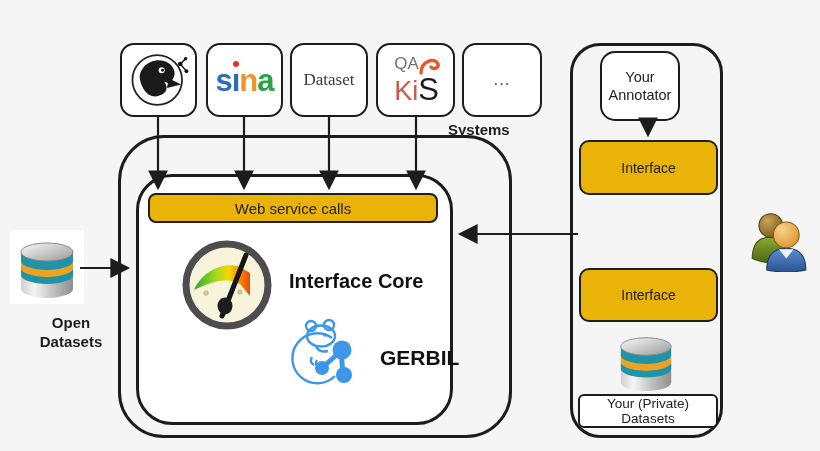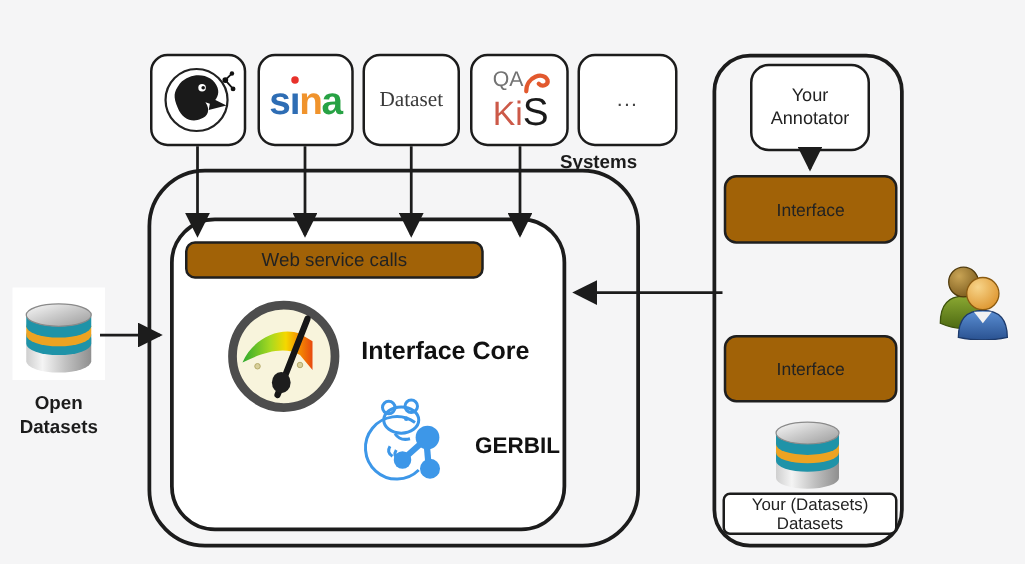--- a/index.html
+++ b/index.html
@@ -5,43 +5,43 @@
   html,body{margin:0;padding:0;background:#f5f5f6;}
   .canvas{position:relative;width:820px;height:451px;background:#f5f5f6;
           font-family:"Liberation Sans",sans-serif;overflow:hidden;color:#1c1c1c;}
 
   
   .abs{position:absolute;}
   .sysbox{position:absolute;top:43px;height:74px;background:#fff;border:2.5px solid #1c1c1c;
           border-radius:14px;display:flex;align-items:center;justify-content:center;box-sizing:border-box;}
   .round-outer{position:absolute;border:3px solid #1c1c1c;border-radius:46px;box-sizing:border-box;}
   .round-inner{position:absolute;border:3px solid #1c1c1c;border-radius:36px;background:#fff;box-sizing:border-box;}
-  .bluebox{position:absolute;background:#a16207;border:2px solid #1f1f1f;box-sizing:border-box;
+  .bluebox{position:absolute;background:#eab308;border:2px solid #1f1f1f;box-sizing:border-box;
            display:flex;align-items:center;justify-content:center;font-size:14px;color:#222;}
   .whitebox{position:absolute;background:#fff;border:2px solid #1c1c1c;box-sizing:border-box;
             display:flex;flex-direction:column;align-items:center;justify-content:center;color:#222;}
 
   
   .yodaqa{font-family:"Liberation Serif",serif;font-size:17px;color:#3a3a3a;}
   .dots{font-size:17px;color:#444;letter-spacing:1px;}
   .sina{font-weight:bold;font-size:31px;letter-spacing:-1px;display:flex;align-items:flex-end;line-height:1;}
   .sina-s{color:#2e6db4;} .sina-n{color:#f0932c;} .sina-a{color:#27a244;}
   .sina-i{color:#2e6db4;position:relative;display:inline-block;}
   .sina-i::before{content:'';position:absolute;width:6px;height:6px;border-radius:50%;
                   background:#e8312a;top:-4px;left:1px;}
   .qakis{display:flex;flex-direction:column;align-items:flex-start;line-height:0.9;padding-left:4px;}
   .qakis-top{display:flex;align-items:flex-start;font-size:17px;color:#737373;letter-spacing:0;}
   .qakis-bottom{font-size:27px;font-weight:500;}
   .qakis-ki{color:#cc5948;} .qakis-s{color:#1a1a1a;font-size:31px;}
 
   
   .label-bold{position:absolute;font-weight:bold;font-size:15px;color:#1c1c1c;}
   .core-title{position:absolute;font-weight:bold;font-size:20px;color:#111;}
-  .gerbil-label{position:absolute;font-weight:bold;font-size:18px;color:#111;}
-  .center-col{display:flex;flex-direction:column;align-items:center;justify-content:center;line-height:1.2;}
+  .gerbil-label{position:absolute;font-weight:bold;font-size:21px;color:#111;}
+  .center-col{display:flex;flex-direction:column;align-items:center;justify-content:center;line-height:1.2;margin-left:24px;}
   svg{display:block;}
 </style>
 </head>
 <body>
 
 <div class="canvas">
 
   <svg width="0" height="0" style="position:absolute" aria-hidden="true">
     <defs>
       <linearGradient id="silverBody" x1="0" y1="0" x2="1" y2="0">
@@ -124,21 +124,21 @@
 
   <div class="sysbox" style="left:462px;width:80px;">
     <span class="dots">...</span>
   </div>
 
   <div class="label-bold" style="left:448px;top:121px;width:100px;">Systems</div>
 
   <div class="round-outer" style="left:118px;top:135px;width:394px;height:303px;"></div>
   <div class="round-inner" style="left:136px;top:174px;width:317px;height:251px;"></div>
 
-  <div class="bluebox" style="left:148px;top:193px;width:239px;height:30px;border-radius:8px;font-size:15px;">
+  <div class="bluebox" style="left:148px;top:193px;width:290px;height:30px;border-radius:8px;font-size:15px;">
     <span>Web service calls</span>
   </div>
 
   <svg class="abs" style="left:182px;top:240px;" width="90" height="90" viewBox="0 0 90 90">
     <circle cx="45" cy="45" r="41" fill="#f8f4dc" stroke="#4d4d4d" stroke-width="7"></circle>
     <path d="M12 50 C20 31 42 21 58 27 L68 33 L68 56 L58 44 C45 36 26 43 12 50 Z" fill="url(#gaugeGrad)"></path>
     <circle cx="24" cy="53" r="2.2" fill="#d8cf9a" stroke="#b5aa6a" stroke-width="0.8"></circle>
     <circle cx="58" cy="52" r="2.2" fill="#d8cf9a" stroke="#b5aa6a" stroke-width="0.8"></circle>
     <line x1="40" y1="76" x2="64" y2="15" stroke="#161616" stroke-width="5" stroke-linecap="round"></line>
     <ellipse cx="43" cy="66" rx="7.5" ry="8.5" fill="#1d1d1d"></ellipse>
@@ -173,21 +173,21 @@
     <path d="M6 21 v7 a26 9 0 0 0 52 0 v-7 a26 9 0 0 0 -52 0 z" fill="#1f93a8"></path>
     <ellipse cx="32" cy="19" rx="26" ry="9" fill="url(#silverTop)" stroke="#8a8a8a" stroke-width="1"></ellipse>
   </svg>
   <div class="label-bold center-col" style="left:0px;top:313px;width:94px;line-height:19px;">
     <span>Open</span>
     <span>Datasets</span>
   </div>
 
   <div class="round-outer" style="left:570px;top:43px;width:153px;height:395px;border-radius:30px;"></div>
 
-  <div class="whitebox" style="left:600px;top:51px;width:96px;height:70px;border-radius:15px;font-size:14.5px;line-height:18px;">
+  <div class="whitebox" style="left:600px;top:51px;width:80px;height:70px;border-radius:15px;font-size:14.5px;line-height:18px;">
     <span>Your</span>
     <span>Annotator</span>
   </div>
 
   <div class="bluebox" style="left:579px;top:140px;width:139px;height:55px;border-radius:10px;">
     <span>Interface</span>
   </div>
 
 
   <div class="bluebox" style="left:579px;top:268px;width:139px;height:54px;border-radius:10px;">
@@ -196,21 +196,21 @@
 
   <svg class="abs" style="left:615px;top:328px;" width="62" height="66" viewBox="0 0 64 68">
     <path d="M6 38 v18 a26 9 0 0 0 52 0 v-18 a26 9 0 0 0 -52 0 z" fill="url(#silverBody)"></path>
     <path d="M6 35 v7 a26 9 0 0 0 52 0 v-7 a26 9 0 0 0 -52 0 z" fill="#1f93a8"></path>
     <path d="M6 28 v7 a26 9 0 0 0 52 0 v-7 a26 9 0 0 0 -52 0 z" fill="#eda322"></path>
     <path d="M6 21 v7 a26 9 0 0 0 52 0 v-7 a26 9 0 0 0 -52 0 z" fill="#1f93a8"></path>
     <ellipse cx="32" cy="19" rx="26" ry="9" fill="url(#silverTop)" stroke="#8a8a8a" stroke-width="1"></ellipse>
   </svg>
 
   <div class="whitebox" style="left:578px;top:394px;width:140px;height:34px;border-radius:6px;font-size:13.5px;line-height:15px;">
-    <span>Your (Datasets)</span>
+    <span>Your (Private)</span>
     <span>Datasets</span>
   </div>
 
   <svg class="abs" style="left:744px;top:206px;" width="66" height="66" viewBox="0 0 64 64">
     <path d="M8 51 q0 -21 18 -21 q18 0 18 21 q-9 4 -18 4 q-9 0 -18 -4 z" fill="url(#greenBody)" stroke="#3c520c" stroke-width="1"></path>
     <circle cx="26" cy="19" r="11.5" fill="url(#brownHead)" stroke="#4f3a0c" stroke-width="1"></circle>
     <path d="M22 62 q0 -21 19 -21 q19 0 19 21 q-9.5 2 -19 2 q-9.5 0 -19 -2 z" fill="url(#blueBody)" stroke="#1d3a6b" stroke-width="1"></path>
     <path d="M34 42 l7 9 l7 -9 z" fill="#f2f2f2"></path>
     <circle cx="41" cy="28" r="12.5" fill="url(#orangeHead)" stroke="#8a5a10" stroke-width="1"></circle>
   </svg>

